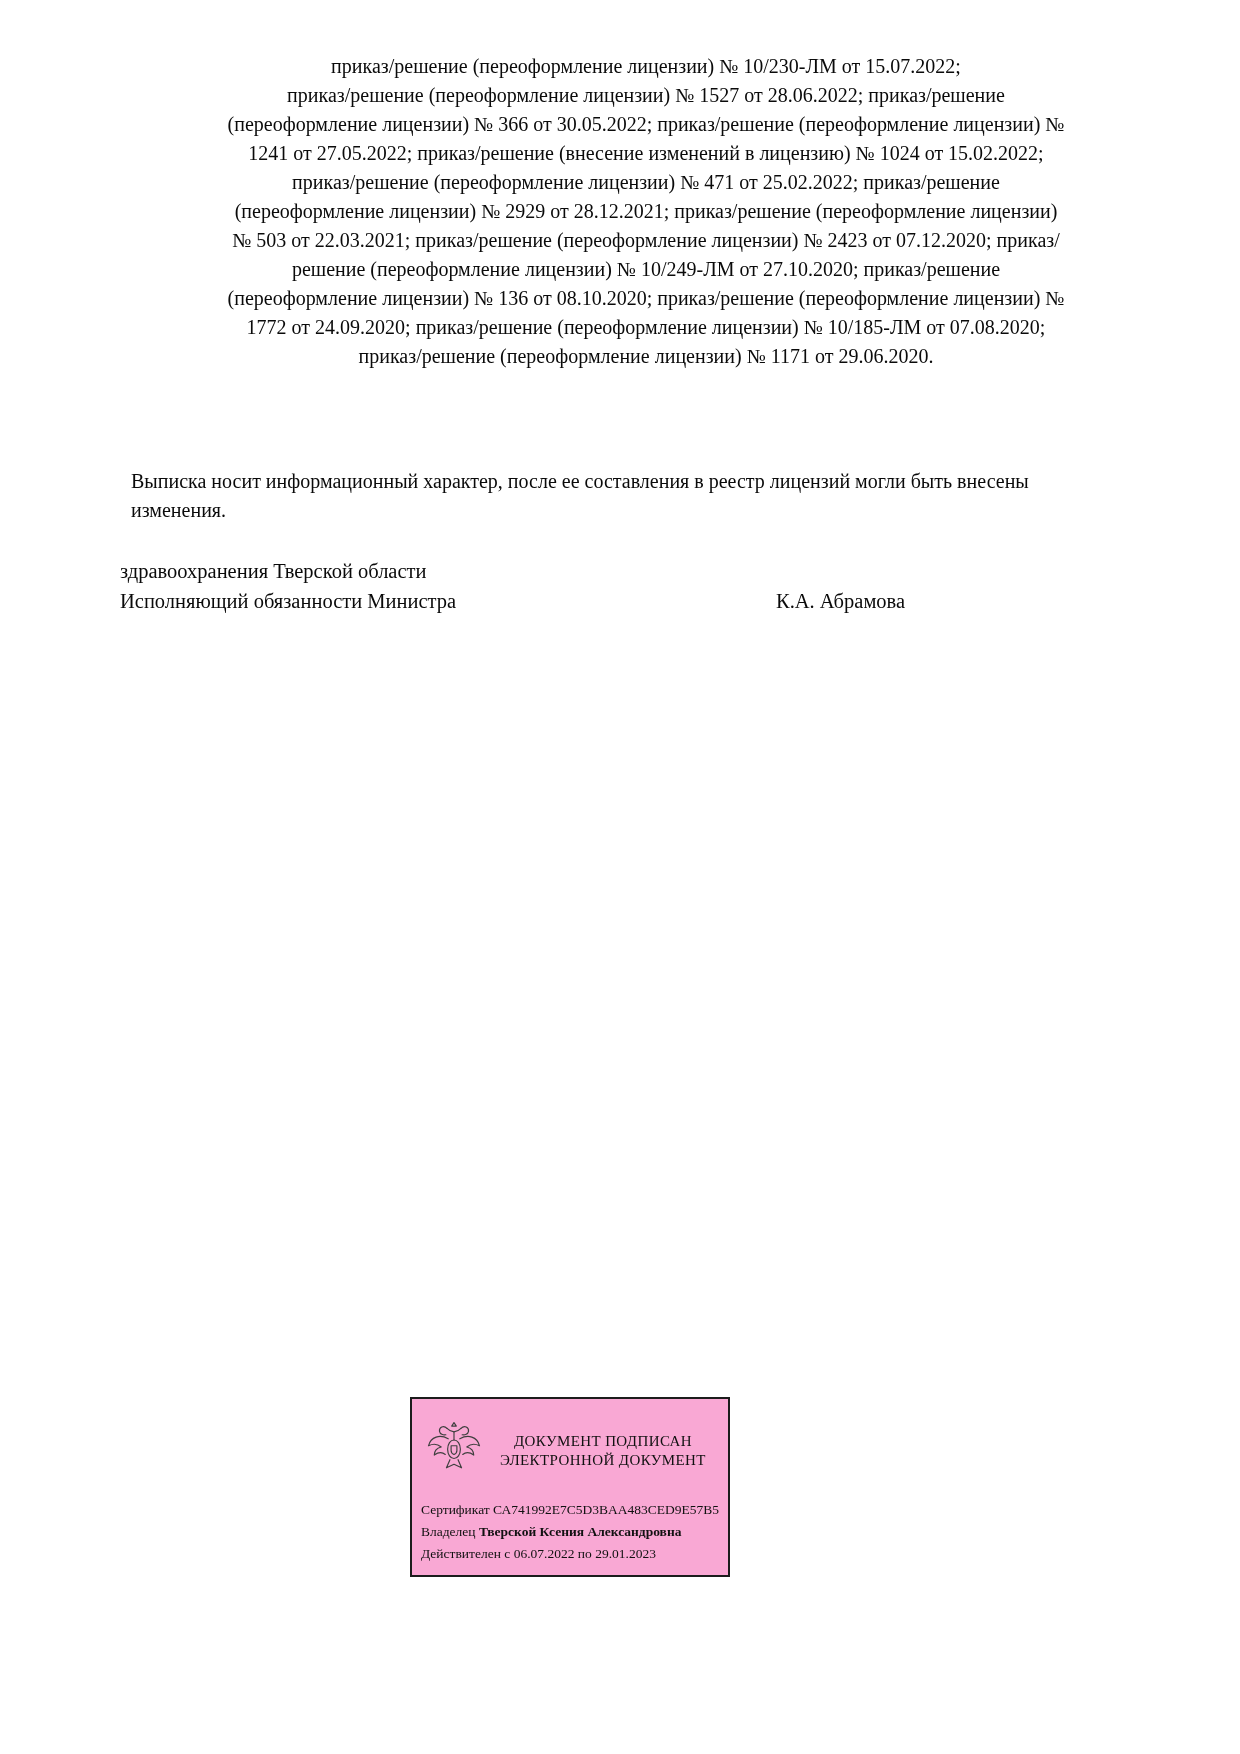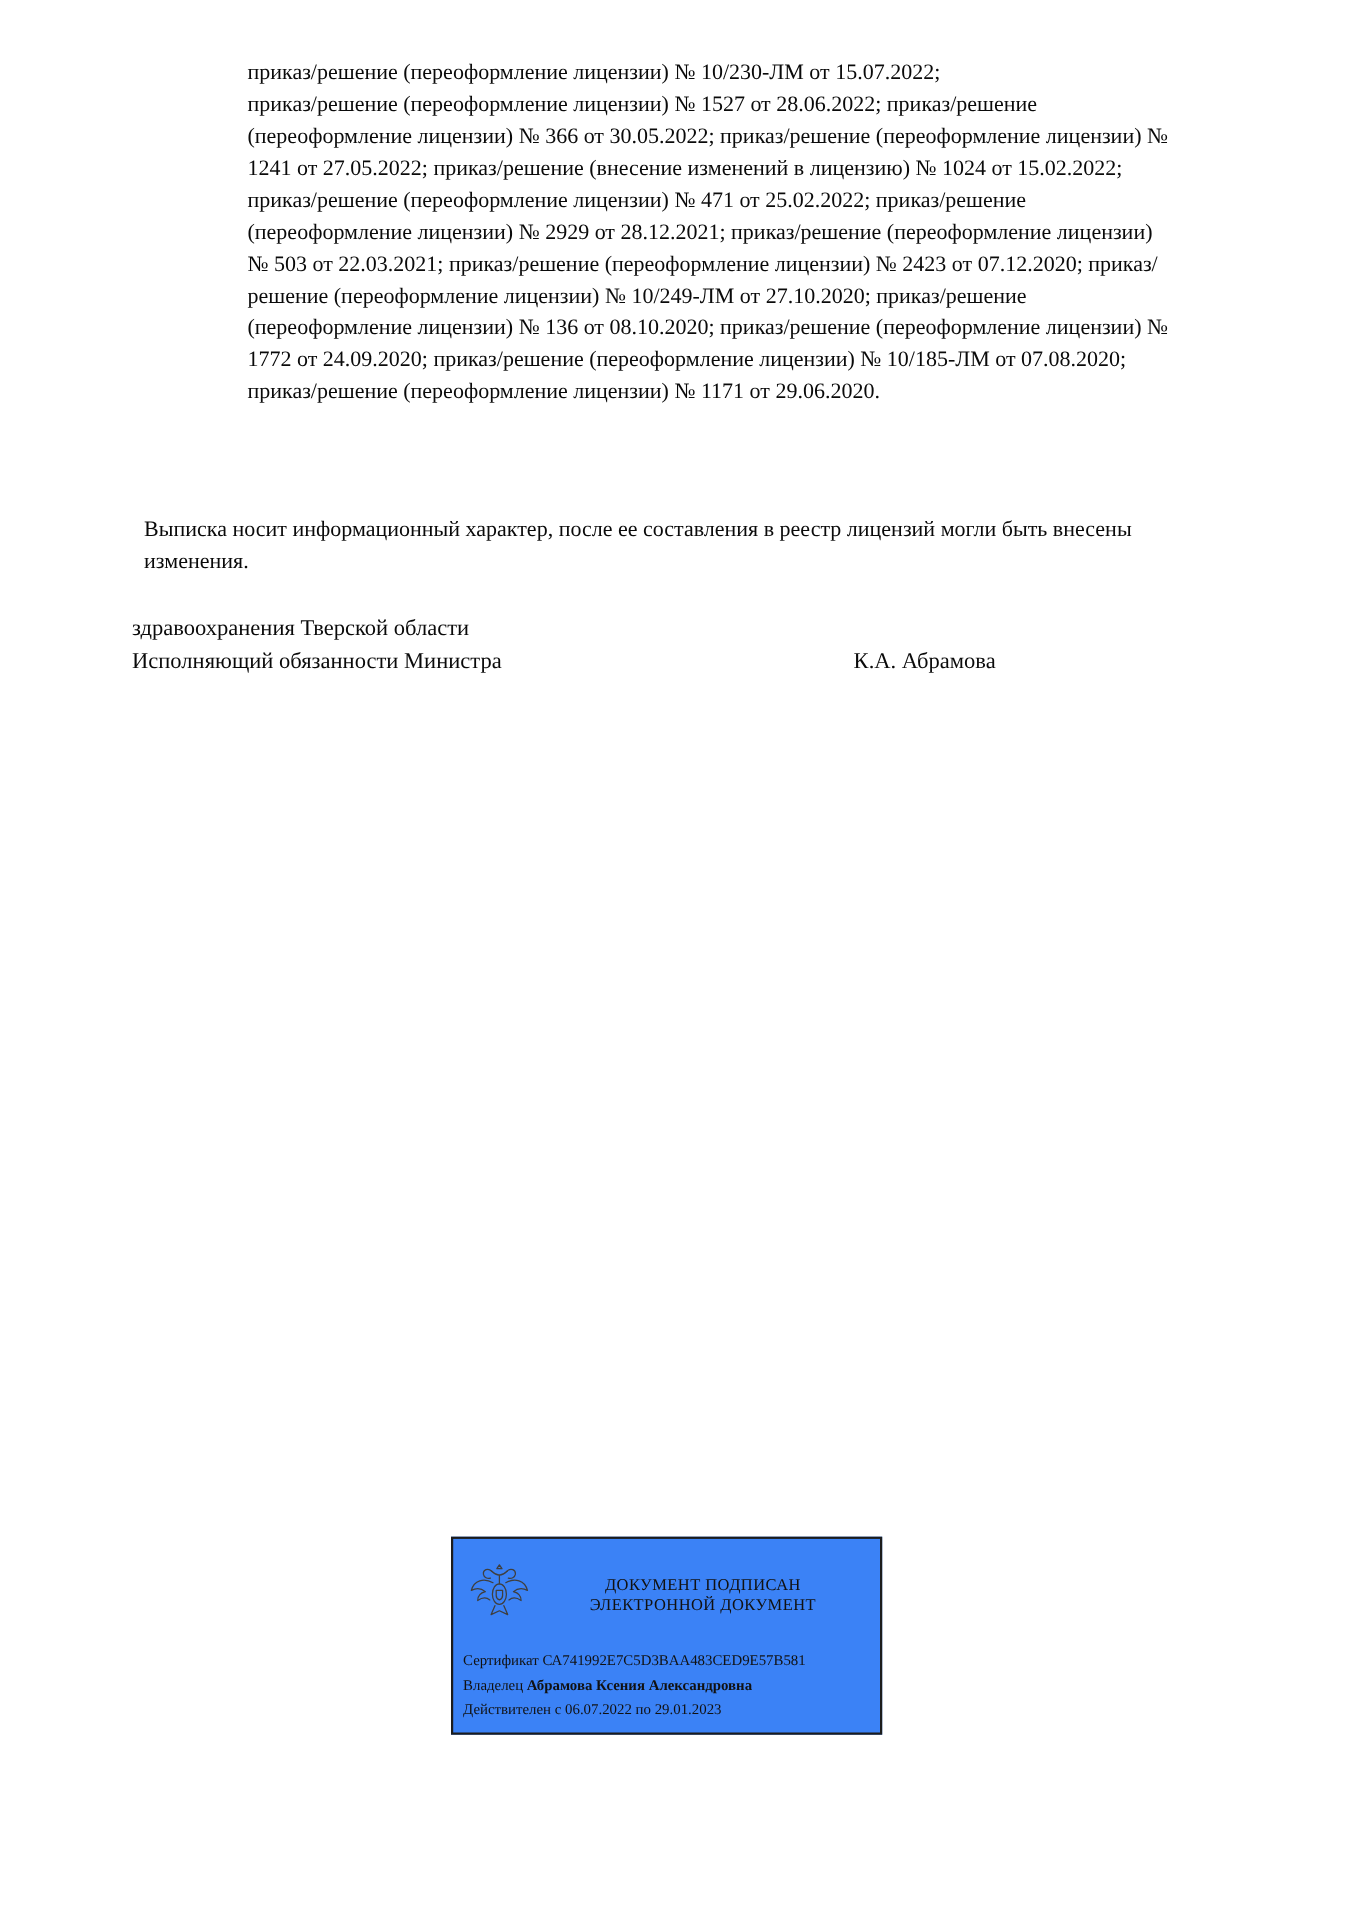--- a/index.html
+++ b/index.html
@@ -15,21 +15,21 @@
   .page { position: absolute; inset: 0; background: #ffffff; }
 
   .orders-paragraph {
     position: absolute;
     left: 225px;
     top: 52px;
     width: 842px;
     font-size: 20px;
     line-height: 29px;
     white-space: pre-line;
-    text-align: left;
+    text-align: center;
   }
 
   .note-paragraph {
     position: absolute;
     left: 131px;
     top: 443px;
     width: 932px;
     font-size: 20px;
     line-height: 29px;
     white-space: pre-line;
@@ -48,25 +48,25 @@
     position: absolute;
     left: 656px;
     top: 30px;
     white-space: nowrap;
   }
 
   .stamp {
     position: absolute;
     left: 410px;
     top: 1397px;
-    width: 392px;
+    width: 320px;
     height: 180px;
     border: 2px solid #1c1c1c;
     padding: 7px 9px 6px 9px;
-    background: #3b82f6;
+    background: #f9a8d4;
   }
   .stamp-top {
     display: flex;
     align-items: center;
     height: 90px;
   }
   .emblem {
     width: 66px;
     display: flex;
     justify-content: center;
@@ -129,19 +129,19 @@
       <div class="stamp-title">
         <div>ДОКУМЕНТ ПОДПИСАН</div>
         <div>ЭЛЕКТРОННОЙ ДОКУМЕНТ</div>
       </div>
     </div>
     <div class="stamp-meta">
       <div class="stamp-row">
         <span>Сертификат</span>&nbsp;<span>СА741992E7C5D3BAA483CED9E57B581</span>
       </div>
       <div class="stamp-row">
-        <span>Владелец</span>&nbsp;<span class="bold">Абрамова Ксения Александровна</span>
+        <span>Владелец</span>&nbsp;<span class="bold">Тверской Ксения Александровна</span>
       </div>
       <div class="stamp-row">Действителен с 06.07.2022 по 29.01.2023</div>
     </div>
   </div>
 
 </div>
 
 </body></html>

